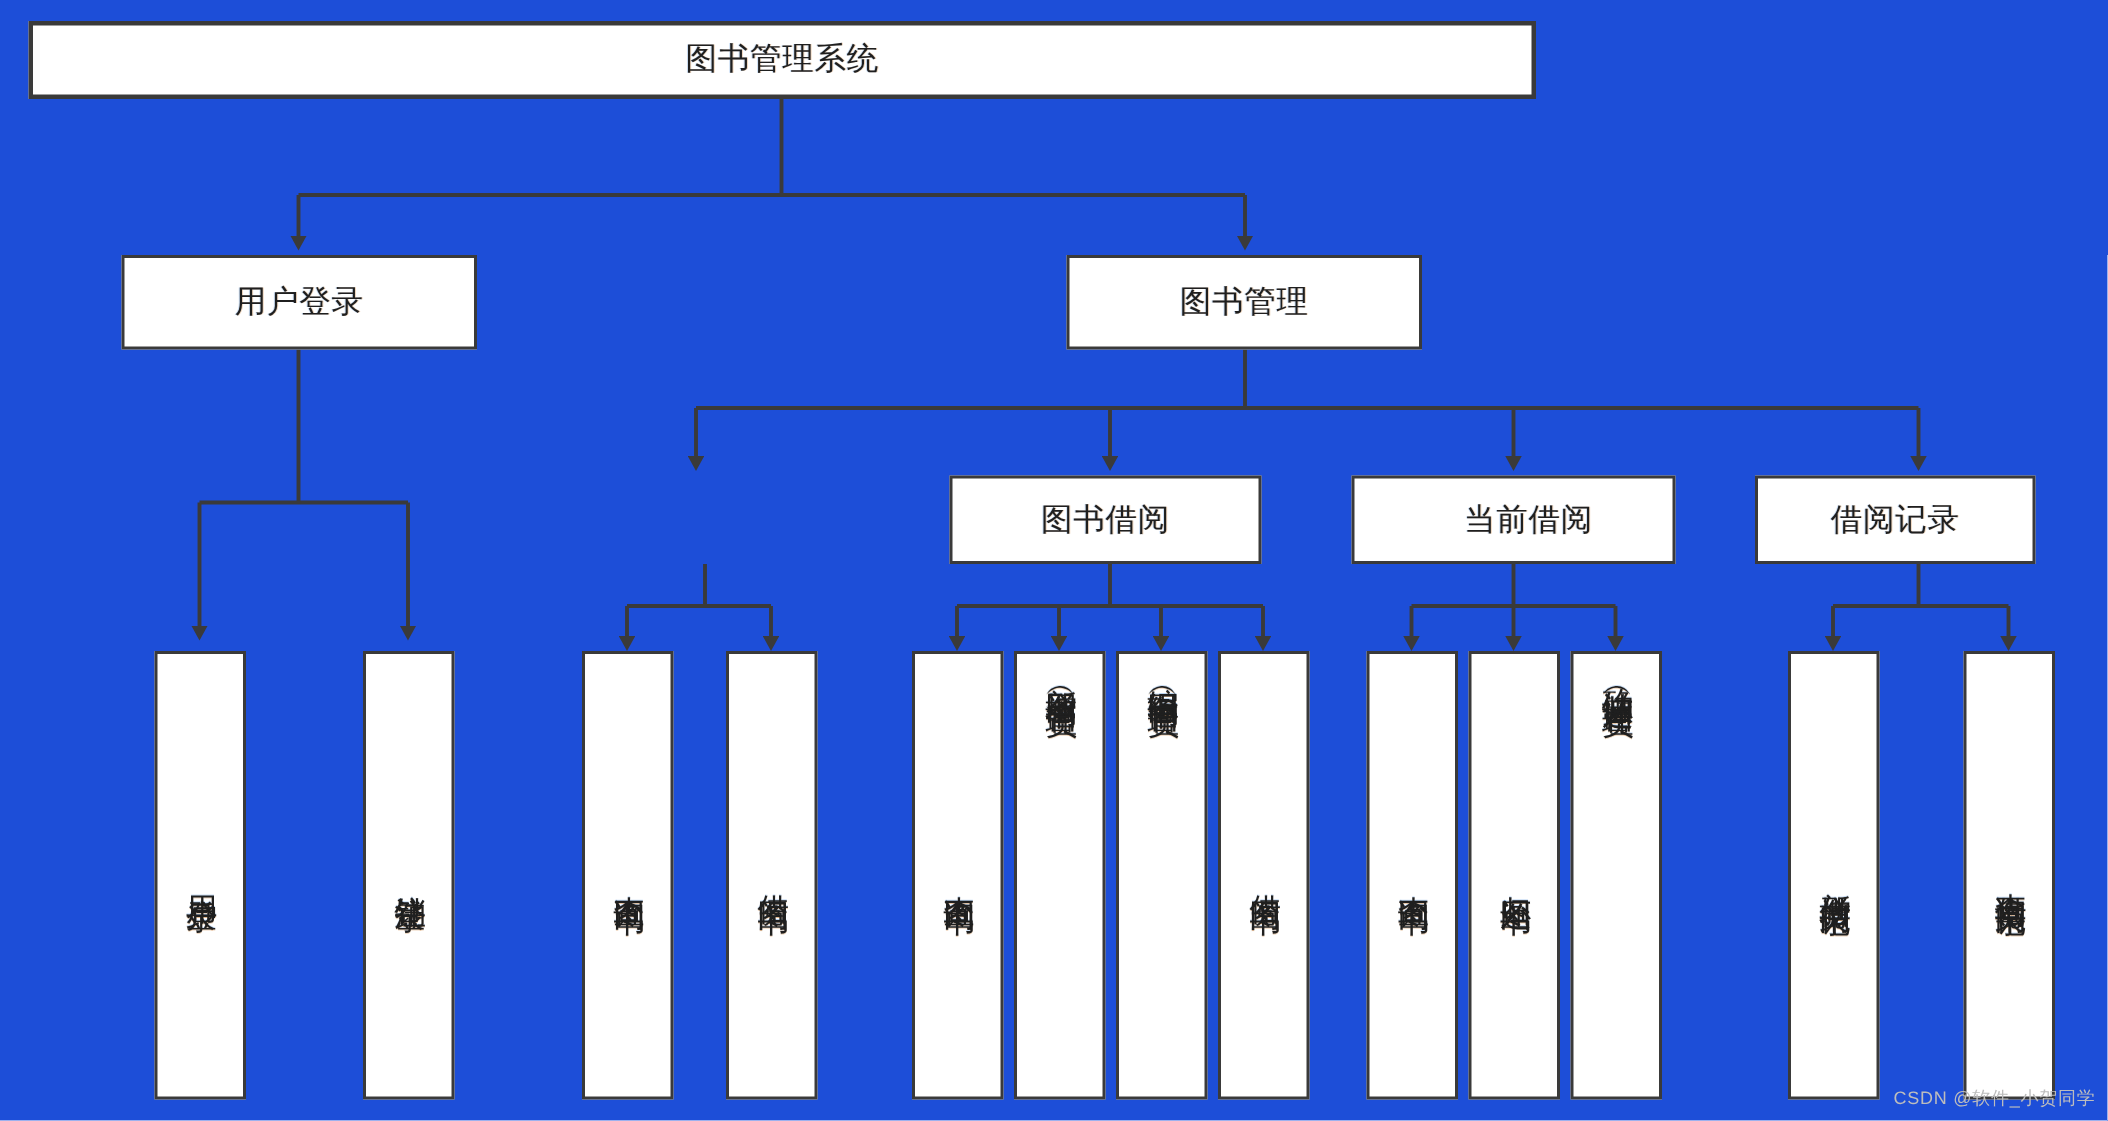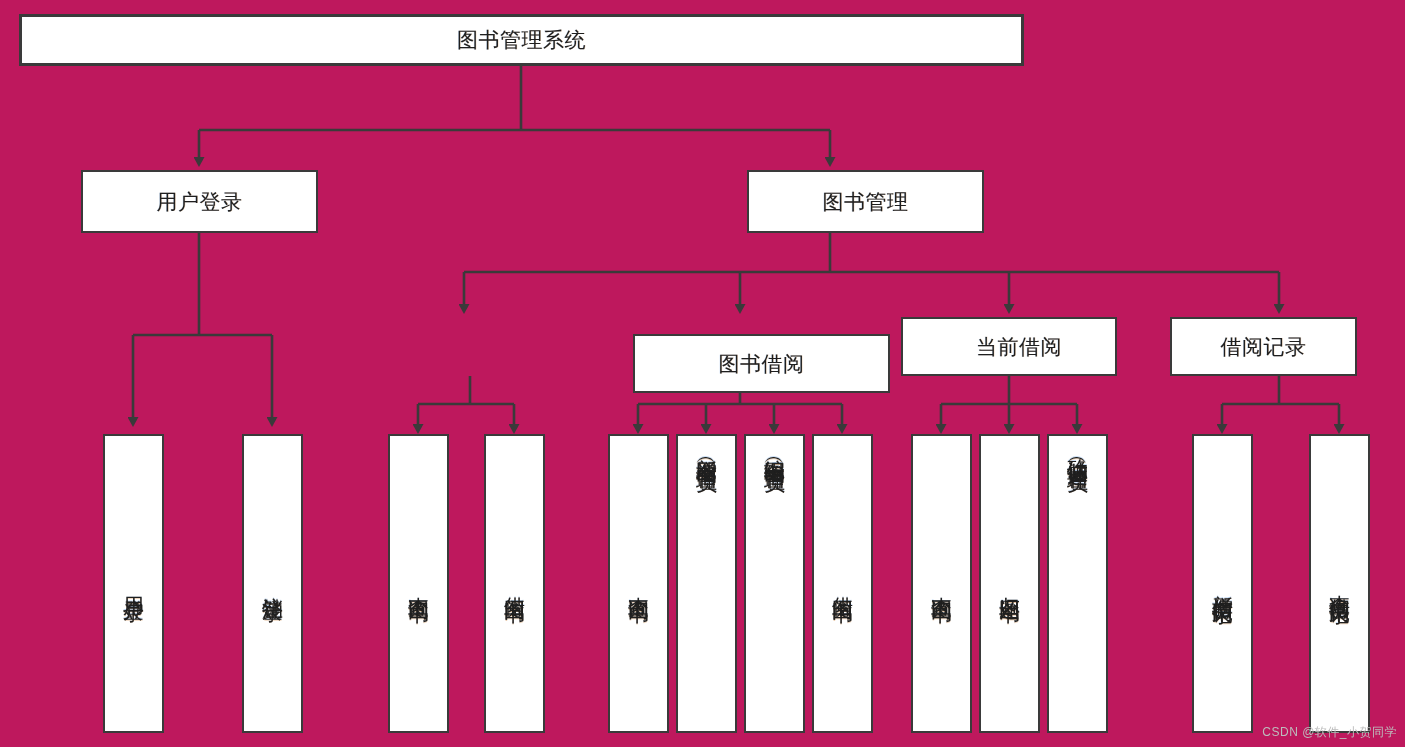--- a/index.html
+++ b/index.html
@@ -7,21 +7,21 @@
     padding: 0;
     background: #ffffff;
   }
   body {
     font-family: "Liberation Sans", "DejaVu Sans", sans-serif;
   }
   #canvas {
     position: relative;
     width: 1405px;
     height: 747px;
-    background: #be185d;
+    background: #1d4ed8;
     overflow: hidden;
   }
   svg#edges {
     position: absolute;
     left: 0;
     top: 0;
     width: 1405px;
     height: 747px;
   }
   .node-box {
@@ -130,25 +130,25 @@
     </g>
   </svg>
 
   <div class="node-box root" style="left:19px; top:14px; width:1005px; height:52px;">
     <span class="node-label-h">图书管理系统</span>
   </div>
 
   <div class="node-box" style="left:81px; top:170px; width:237px; height:63px;">
     <span class="node-label-h">用户登录</span>
   </div>
-  <div class="node-box" style="left:711px; top:170px; width:237px; height:63px;margin-left:36px;">
+  <div class="node-box" style="left:711px; top:170px; width:237px; height:63px;">
     <span class="node-label-h">图书管理</span>
   </div>
 
-  <div class="node-box" style="left:633px; top:334px; width:257px; height:59px;justify-content:center;">
+  <div class="node-box" style="left:633px; top:317px; width:208px; height:59px;justify-content:center;">
     <span class="node-label-h">图书借阅</span>
   </div>
   <div class="node-box" style="left:901px; top:317px; width:216px; height:59px;padding-left:20px;">
     <span class="node-label-h">当前借阅</span>
   </div>
   <div class="node-box" style="left:1170px; top:317px; width:187px; height:59px;">
     <span class="node-label-h">借阅记录</span>
   </div>
 
   <div class="node-box leaf-box centered" style="left:103px; top:434px; width:61px; height:299px;">

